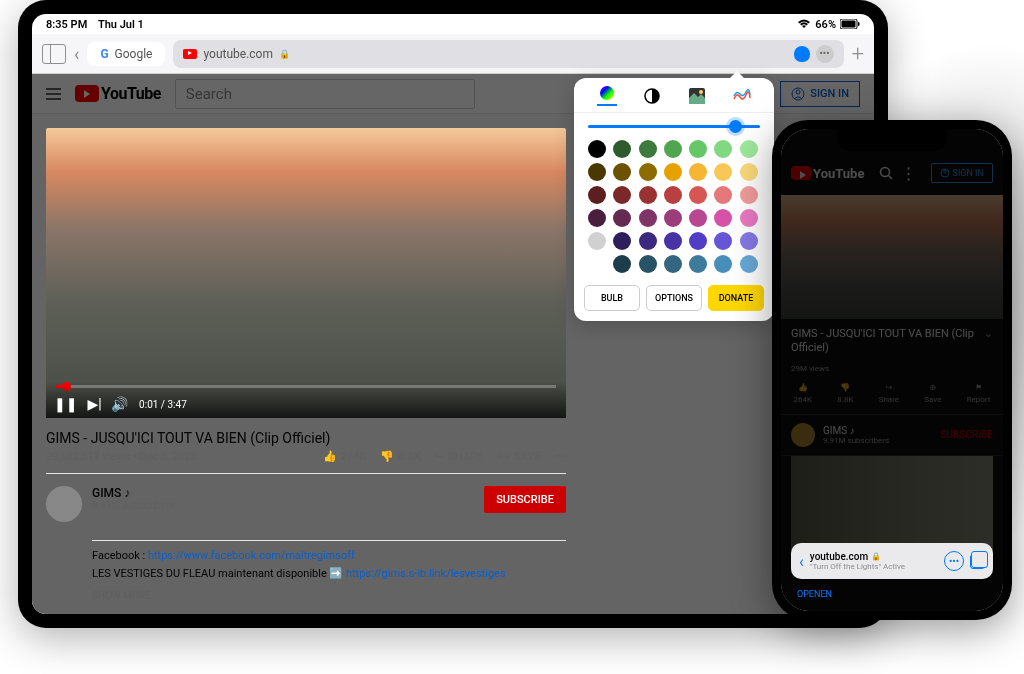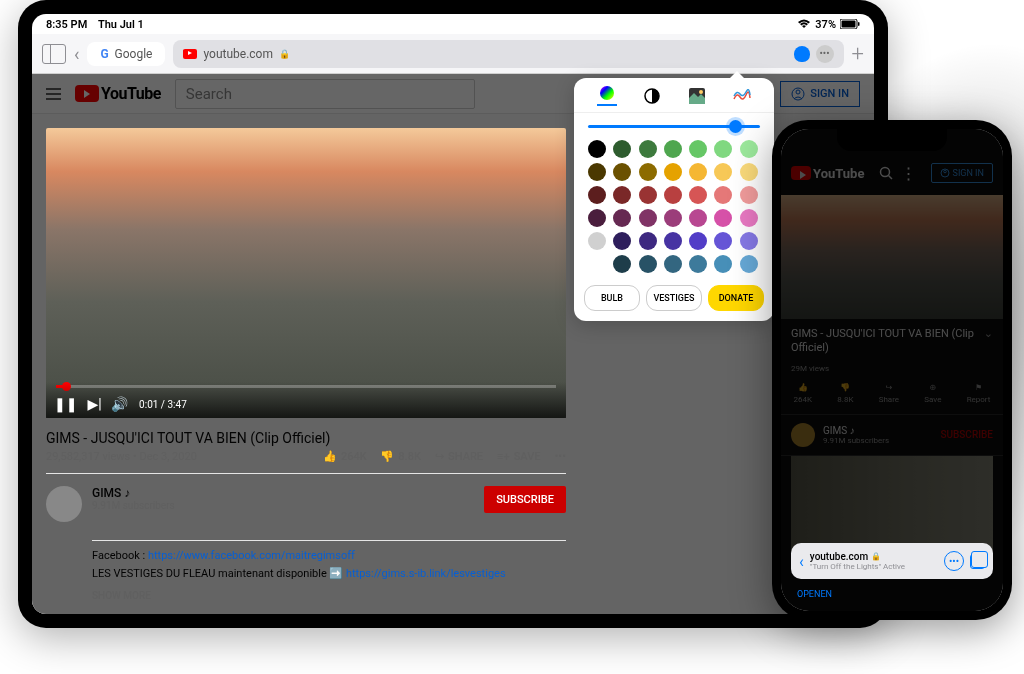--- a/index.html
+++ b/index.html
@@ -32,21 +32,21 @@
 .ext-popup { position: absolute; top: 64px; right: 100px; width: 200px; background: #fff; border-radius: 12px; box-shadow: 0 4px 20px rgba(0,0,0,0.2); z-index: 100; padding-bottom: 10px; }
 .ext-popup::before { content:''; position:absolute; top:-7px; right:30px; width:0; height:0; border-left:7px solid transparent; border-right:7px solid transparent; border-bottom:7px solid #fff; }
 .ext-tabs { display: flex; justify-content: space-around; padding: 8px 10px 6px; border-bottom: 1px solid #eee; }
 .ext-tab { width: 20px; height: 20px; display: flex; align-items: center; justify-content: center; }
 .ext-tab.active { border-bottom: 2px solid #007aff; padding-bottom: 4px; }
 .ext-slider { margin: 12px 14px; height: 3px; background: #007aff; border-radius: 2px; position: relative; }
 .ext-slider::after { content:''; position:absolute; right:18px; top:-5px; width:13px; height:13px; background:#007aff; border-radius:50%; box-shadow: 0 0 0 3px rgba(0,122,255,0.25); }
 .color-grid { display: grid; grid-template-columns: repeat(7, 1fr); gap: 5px; padding: 0 14px 12px; }
 .swatch { width: 18px; height: 18px; border-radius: 50%; }
 .ext-buttons { display: flex; gap: 6px; padding: 0 10px; }
-.ext-btn { flex: 1; font-size: 9px; padding: 7px 2px; border: 1px solid #ccc; background: #fff; border-radius: 11px; text-align: center; font-weight: 500; }
+.ext-btn { flex: 1; font-size: 9px; padding: 7px 2px; border: 1px solid #ccc; background: #fff; border-radius: 5px; text-align: center; font-weight: 500; }
 .ext-btn.donate { background: #ffd700; border-color: #ffd700; }
 
 
 .yt-page { position: absolute; top: 60px; left: 0; right: 0; bottom: 0; background: #f9f9f9; display: flex; flex-direction: column; }
 .yt-dim { position: absolute; inset: 0; background: rgba(0,0,0,0.6); z-index: 5; pointer-events: none; }
 .yt-header { height: 40px; background: #fff; display: flex; align-items: center; padding: 0 14px; gap: 14px; border-bottom: 1px solid #e5e5e5; }
 .yt-menu { display: flex; flex-direction: column; gap: 3px; }
 .yt-menu span { width: 15px; height: 2px; background: #606060; }
 .yt-logo { display: flex; align-items: center; gap: 2px; font-weight: 700; font-size: 16px; letter-spacing: -0.5px; }
 .yt-play { width: 24px; height: 17px; background: #ff0000; border-radius: 4px; position: relative; }
@@ -143,21 +143,21 @@
         <span>8:35 PM</span>
         &nbsp;&nbsp;
         <span>Thu Jul 1</span>
       </div>
       <div class="status-right">
         <span>
           <svg width="14" height="10" viewBox="0 0 14 10">
               <path d="M7 9 L5 7 Q7 5.5 9 7 Z M3 5 Q7 1.5 11 5 L9.5 6.5 Q7 4.2 4.5 6.5 Z M1 3 Q7 -2 13 3 L11.5 4.5 Q7 0.5 2.5 4.5 Z" fill="#000"></path>
             </svg>
         </span>
-        <span>37%</span>
+        <span>66%</span>
         <span>
           <svg width="20" height="10" viewBox="0 0 20 10">
               <rect x="0" y="0" width="17" height="10" rx="2" fill="none" stroke="#000"></rect>
               <rect x="1.5" y="1.5" width="14" height="7" rx="1" fill="#000"></rect>
               <rect x="18" y="3" width="1.5" height="4" rx="1" fill="#000"></rect>
             </svg>
         </span>
       </div>
     </div>
 
@@ -362,21 +362,21 @@
           <div class="swatch" style="visibility: hidden;"></div>
           <div class="swatch" style="background: rgb(30, 61, 74);"></div>
           <div class="swatch" style="background: rgb(40, 82, 102);"></div>
           <div class="swatch" style="background: rgb(51, 102, 128);"></div>
           <div class="swatch" style="background: rgb(61, 122, 155);"></div>
           <div class="swatch" style="background: rgb(71, 143, 184);"></div>
           <div class="swatch" style="background: rgb(102, 168, 214);"></div>
         </div>
       <div class="ext-buttons">
         <div class="ext-btn">BULB</div>
-        <div class="ext-btn">VESTIGES</div>
+        <div class="ext-btn">OPTIONS</div>
         <div class="ext-btn donate">DONATE</div>
       </div>
     </div>
 
   </div>
 </div>
 
 <div class="iphone">
   <div class="iphone-screen">
     <div class="iphone-notch"></div>

